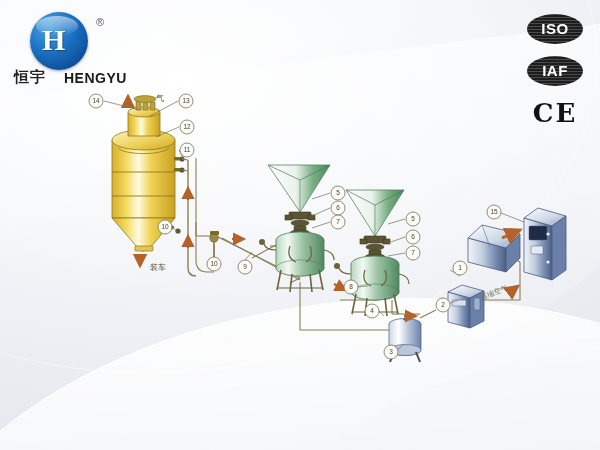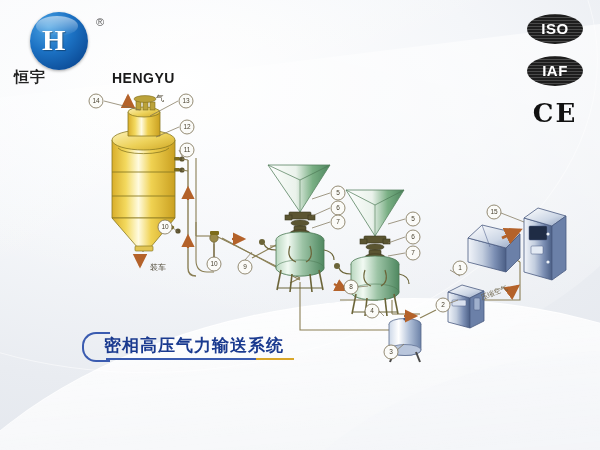--- a/index.html
+++ b/index.html
@@ -60,21 +60,20 @@
     z-index:3;
   }
   .logo-reg{position:absolute;left:84px;top:4px;font-size:11px;color:#5a5a5a;}
   .logo-cn{
     position:absolute;left:2px;top:56px;font-size:15px;font-weight:bold;color:#222;
     font-family:"DejaVu Sans",sans-serif;letter-spacing:1px;
   }
   .logo-en{
     position:absolute;left:52px;top:58px;font-size:14px;font-weight:bold;color:#1a1a1a;
     letter-spacing:.5px;
-    margin-left:48px;
   }
   
   #certs{position:absolute;right:12px;top:14px;width:66px;}
   .cert{position:relative;height:38px;margin-bottom:4px;text-align:center;}
   .cert-oval{
     position:relative;display:inline-block;width:56px;height:30px;border-radius:50%;
     background:#1d1d1d;color:#fff;font-weight:bold;font-size:15px;line-height:30px;
     letter-spacing:.5px;
   }
   .cert-oval.globe{
@@ -476,19 +475,14 @@
           <circle cx="494" cy="212" r="7" fill="#fbfbf8" stroke="#7a6f52" stroke-width=".8"></circle>
           <text x="494" y="214.4">15</text>
         </g>
     </g>
 
     <text x="156" y="101" font-family="DejaVu Sans, sans-serif" font-size="8" fill="#4a4330">气</text>
     <text x="150" y="270" font-family="DejaVu Sans, sans-serif" font-size="8" fill="#4a4330">装车</text>
     <text x="482" y="300" font-family="DejaVu Sans, sans-serif" font-size="7" fill="#6b6248" transform="rotate(-22 482 300)">压缩空气</text>
   </svg>
 
-  <div id="banner">
-    <div class="banner-bracket"></div>
-    <div class="banner-text">密相高压气力输送系统</div>
-    <div class="banner-rule"></div>
-  </div>
 
 </div>
 
 </body></html>

